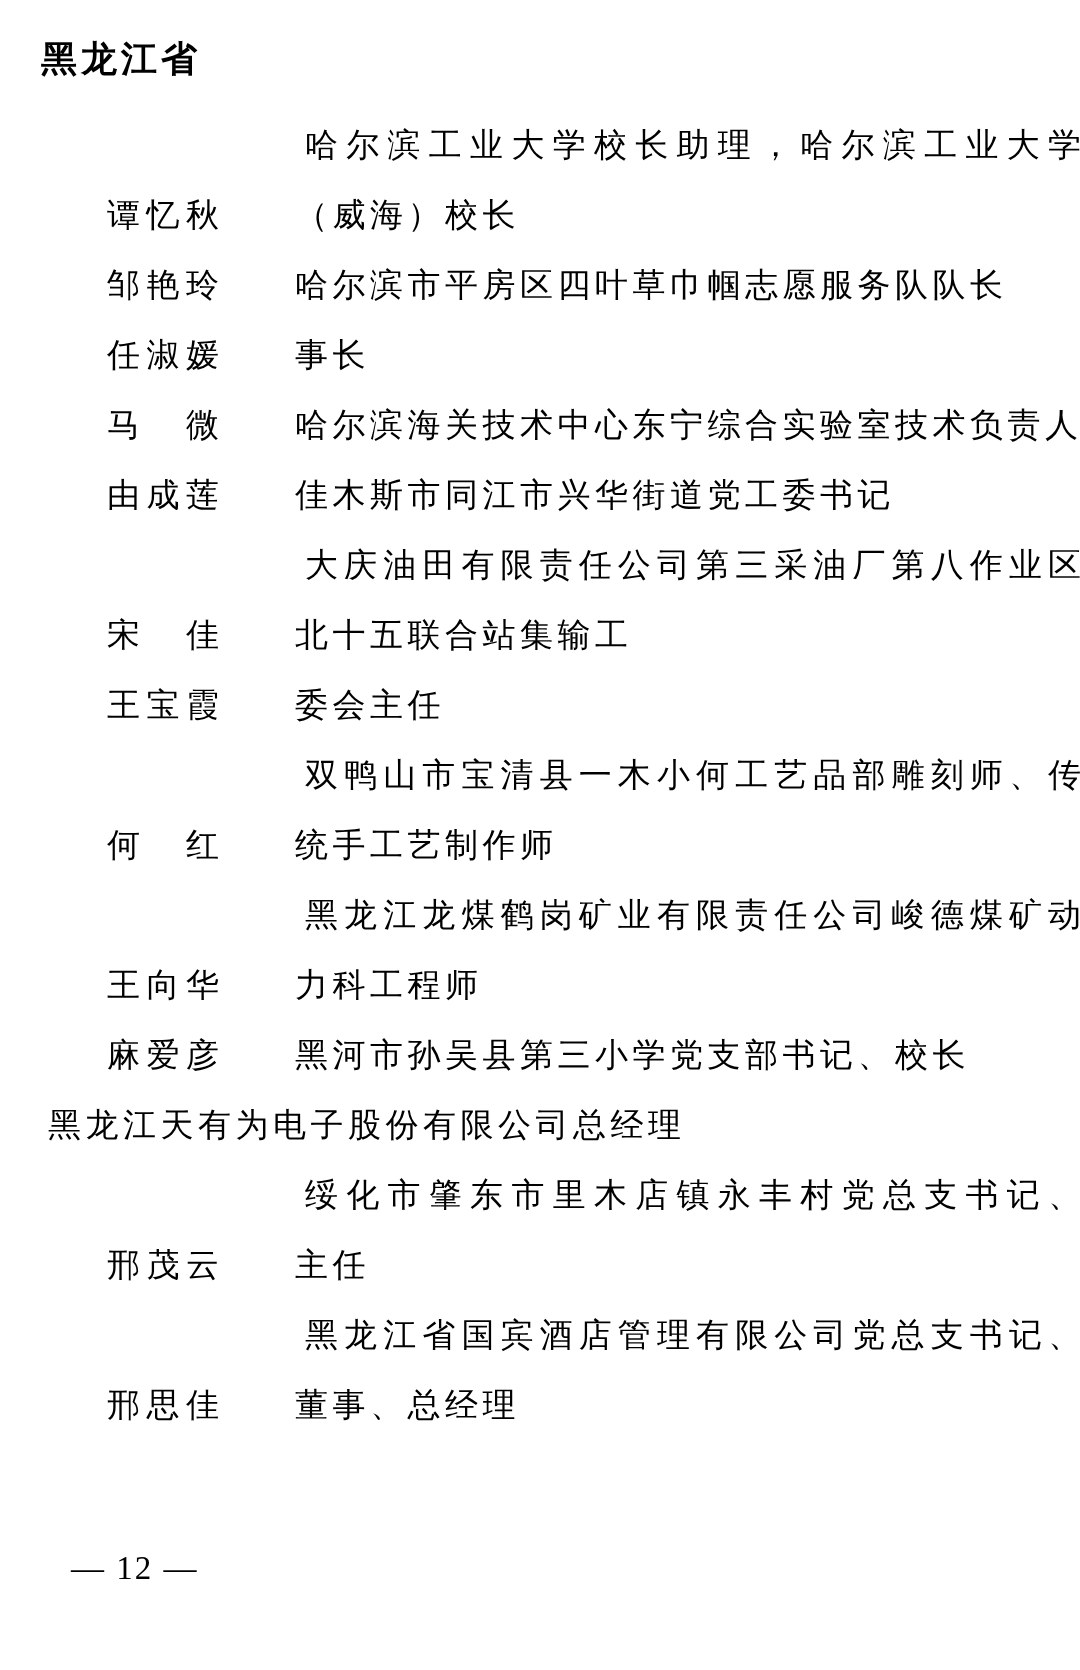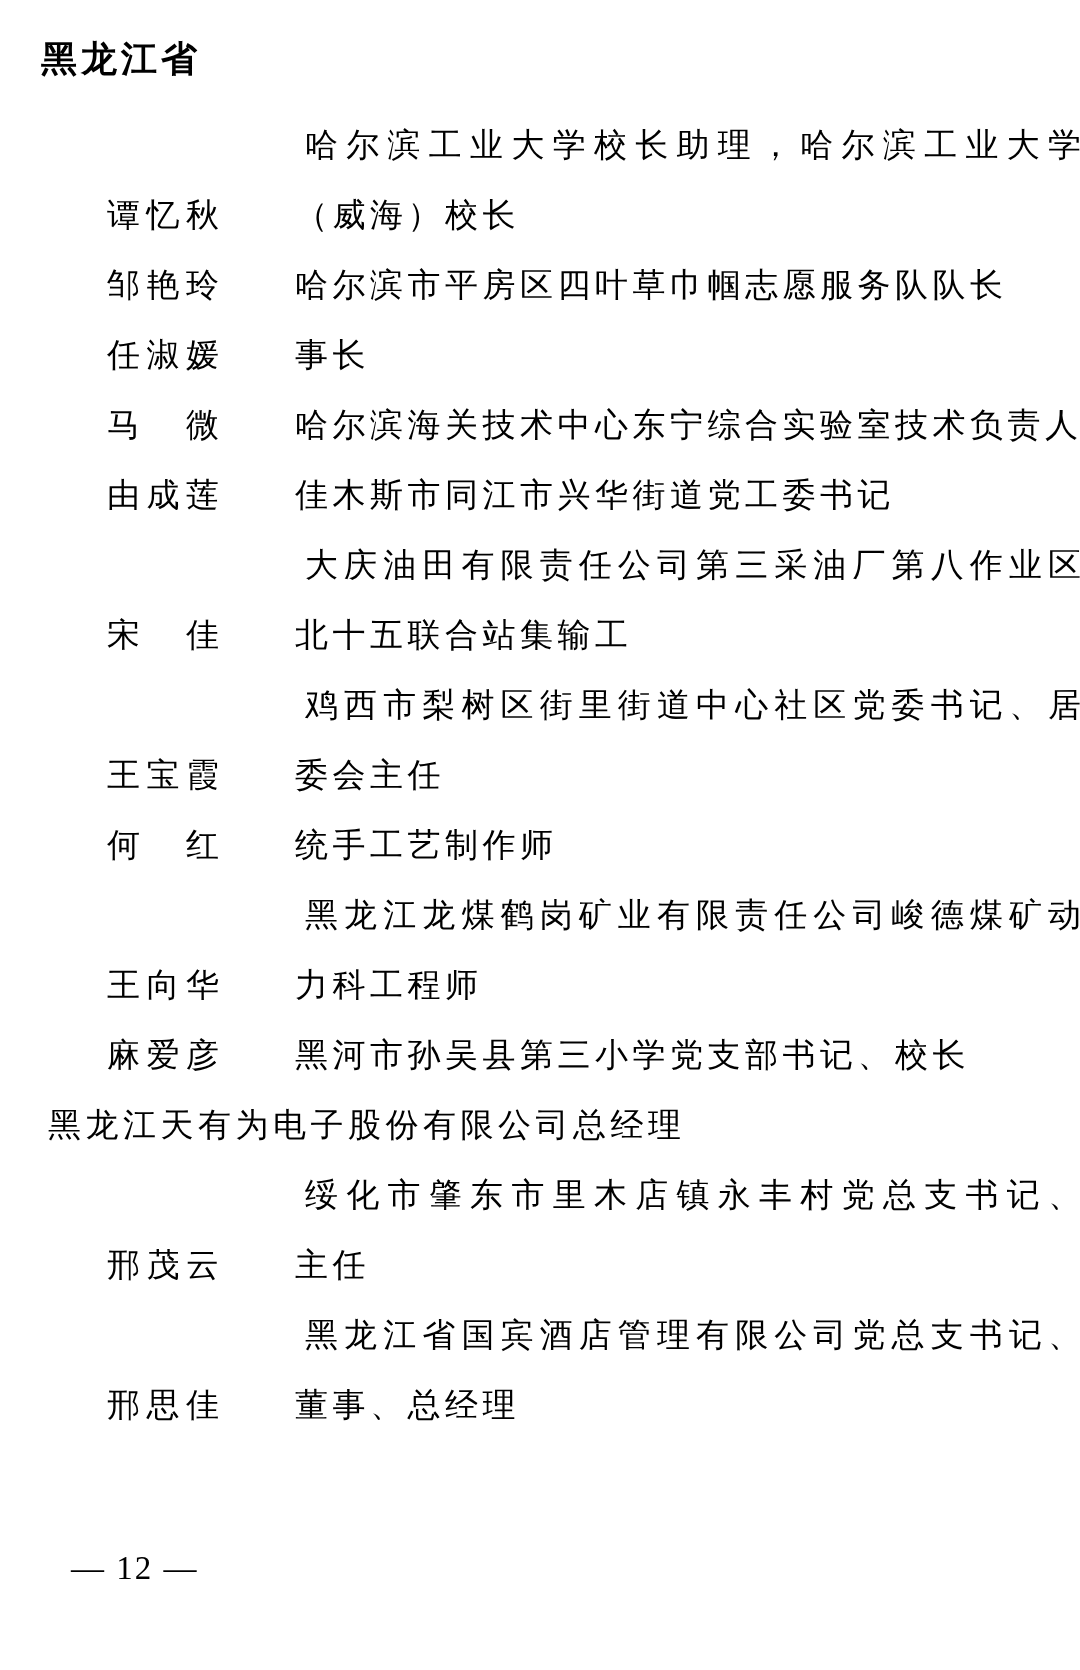--- a/index.html
+++ b/index.html
@@ -115,27 +115,27 @@
       <div class="entry">
         <div class="name">宋佳</div>
         <div class="desc">
           <div class="line fill">大庆油田有限责任公司第三采油厂第八作业区</div>
           <div class="line">北十五联合站集输工</div>
         </div>
       </div>
       <div class="entry">
         <div class="name">王宝霞</div>
         <div class="desc">
-          <div class="line fill">鸡西市梨树区街里街道中心社区党委书记、居</div>
           <div class="line">委会主任</div>
         </div>
       </div>
       <div class="entry">
         <div class="name">何红</div>
         <div class="desc">
+          <div class="line fill">双鸭山市宝清县一木小何工艺品部雕刻师、传</div>
           <div class="line">统手工艺制作师</div>
         </div>
       </div>
       <div class="entry">
         <div class="name">王向华</div>
         <div class="desc">
           <div class="line fill">黑龙江龙煤鹤岗矿业有限责任公司峻德煤矿动</div>
           <div class="line">力科工程师</div>
         </div>
       </div>

